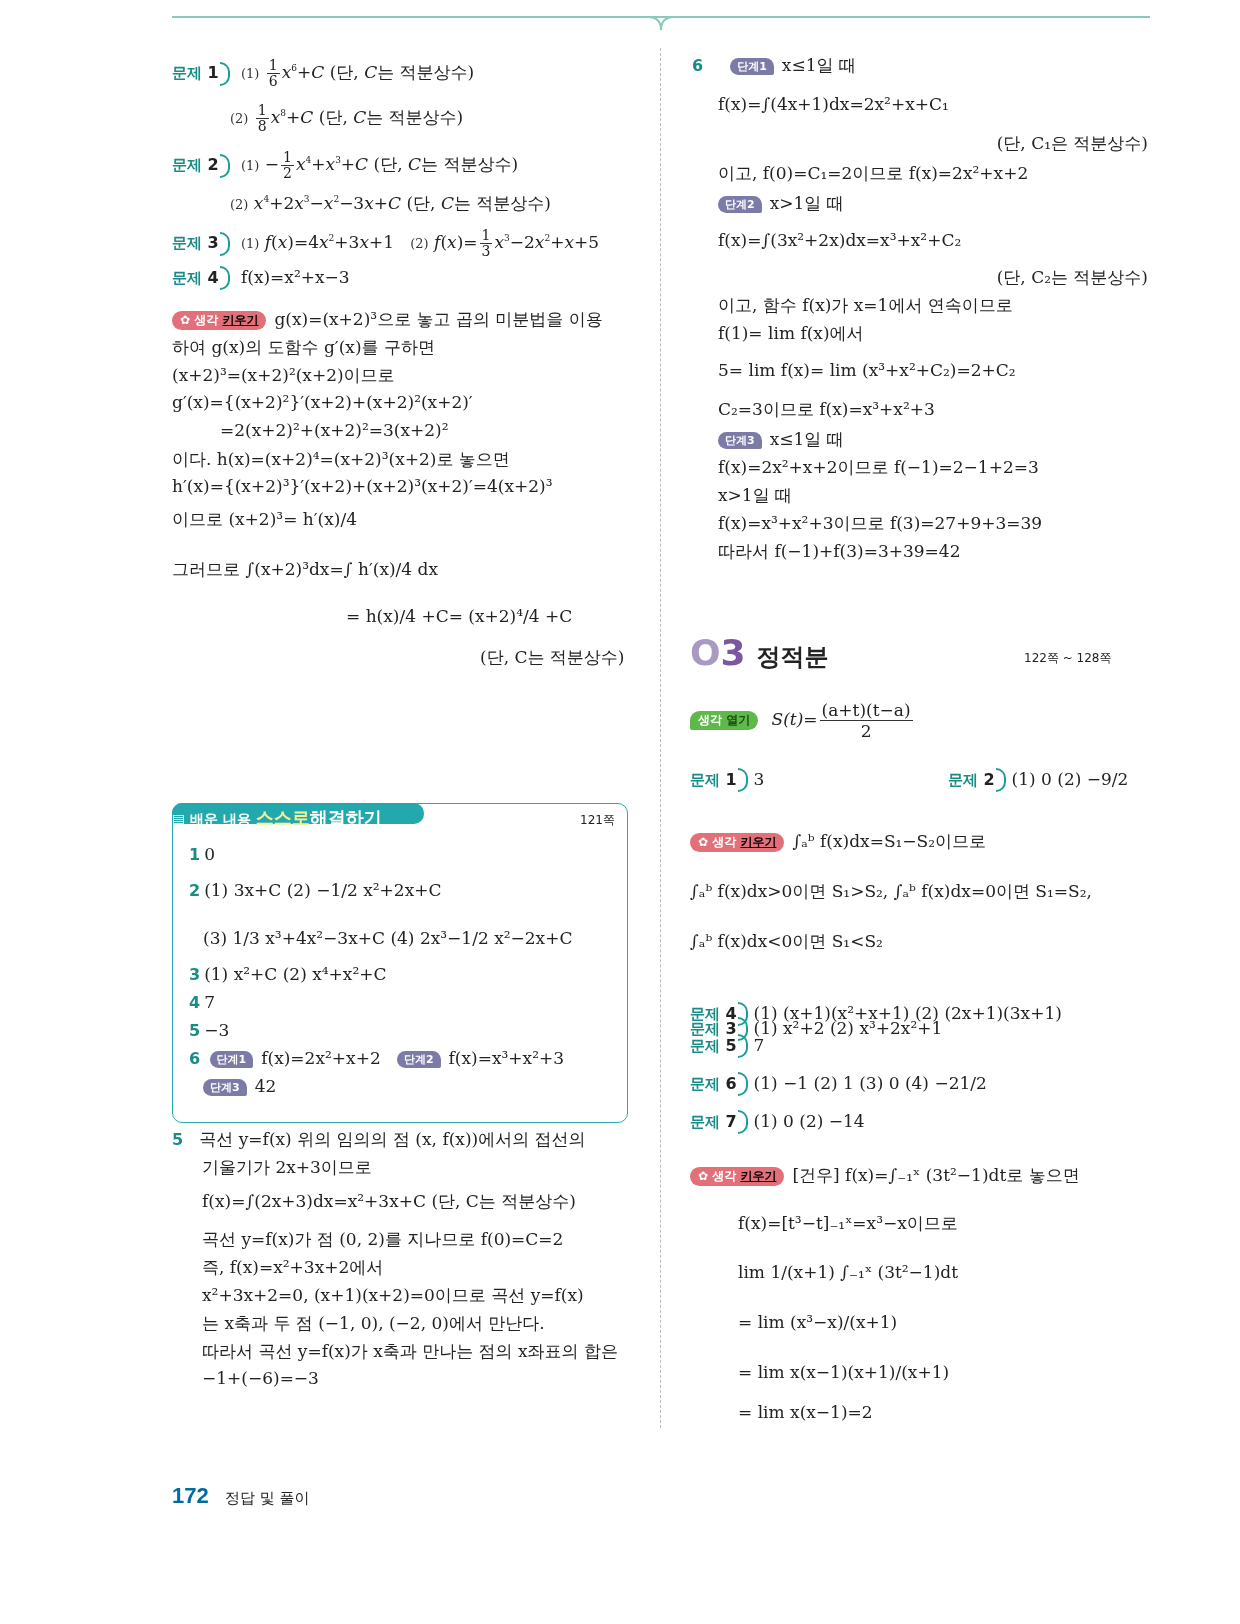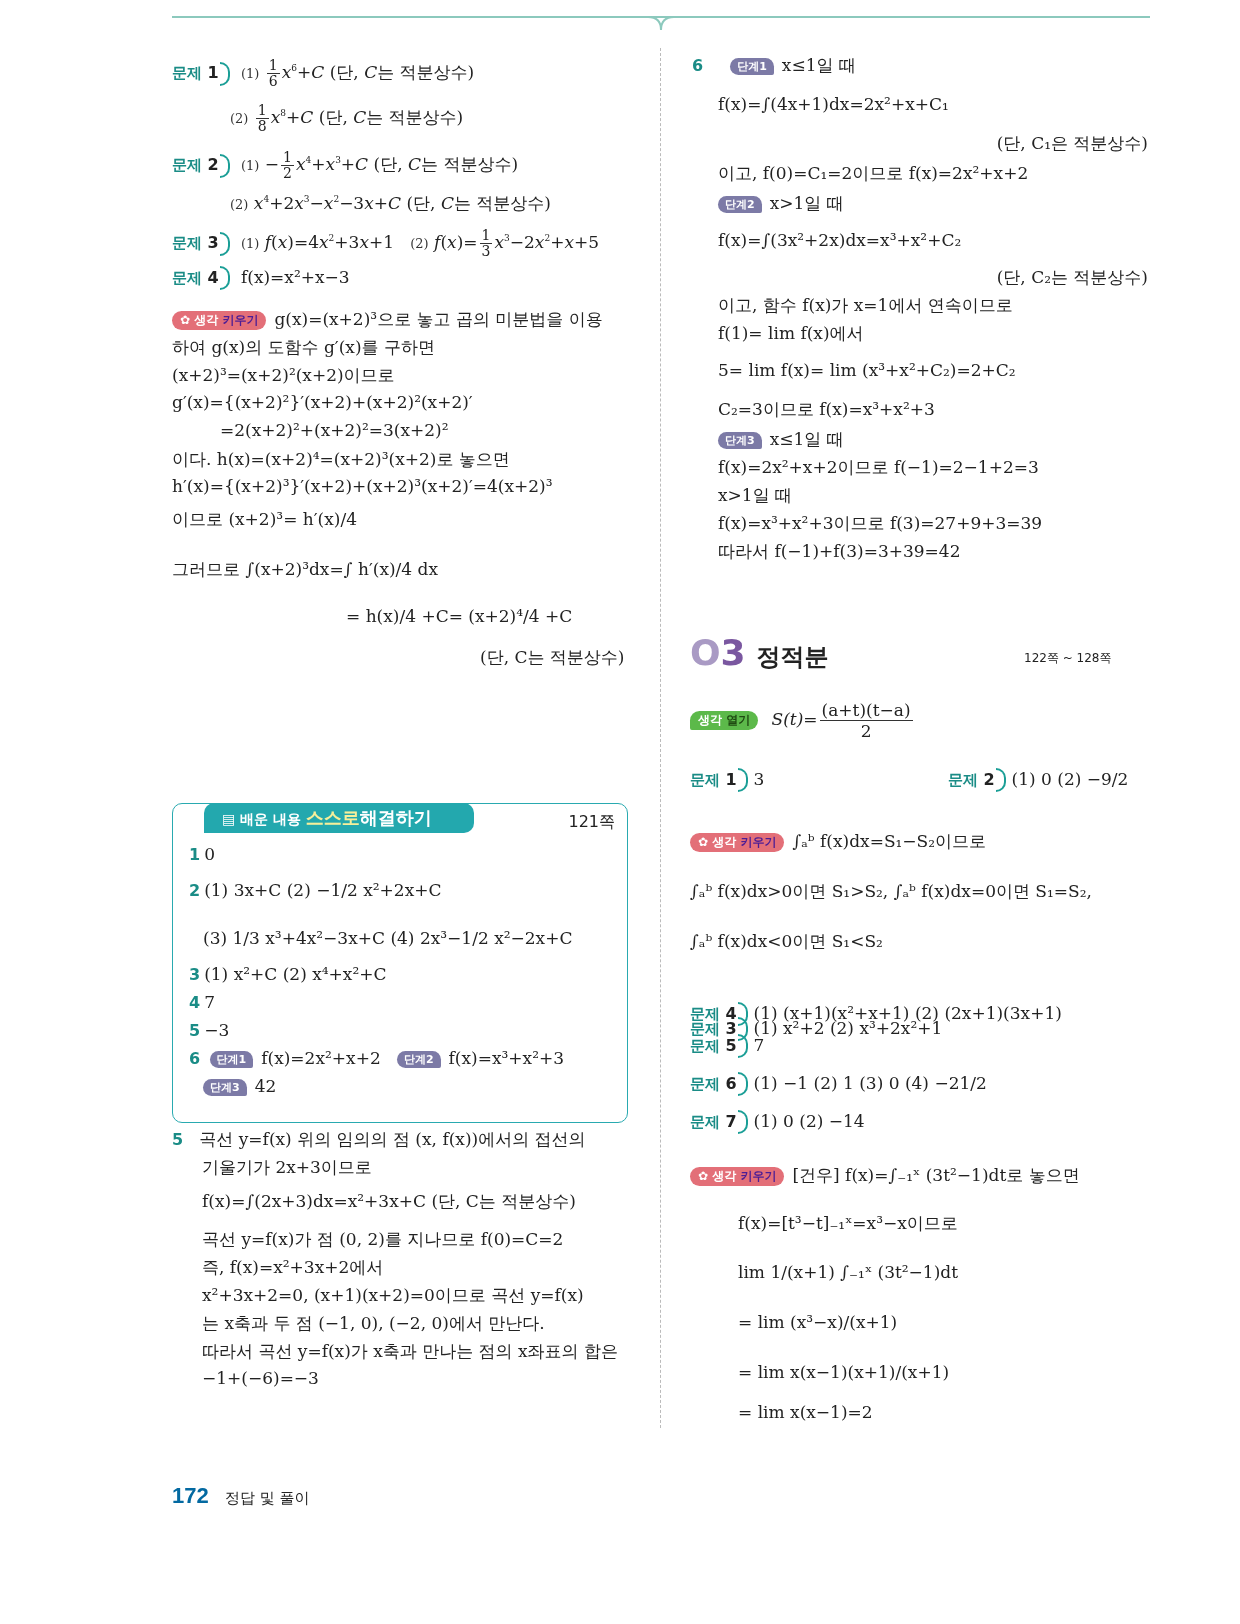--- a/index.html
+++ b/index.html
@@ -12,29 +12,29 @@
   .divider{position:absolute;left:660px;top:48px;height:1380px;border-left:1.5px dashed #bbb;}
   .label{font-family:"DejaVu Sans","Liberation Sans",sans-serif;font-weight:bold;color:#1a8c86;font-size:15px;}
   .paren{display:inline-block;width:8px;height:20px;border:2.5px solid #1a9e96;border-left:none;border-radius:0 12px 12px 0;vertical-align:middle;margin-left:1px;margin-right:6px;}
   .num{font-family:"DejaVu Sans","Liberation Sans",sans-serif;font-weight:bold;color:#222;font-size:16px;}
   .sub{font-size:13px;color:#333;}
   i{font-style:italic;}
   .frac{display:inline-block;vertical-align:middle;text-align:center;font-size:14px;line-height:15px;margin:0 2px;}
   .frac .n{display:block;border-bottom:1px solid #333;padding:0 2px;}
   .frac .d{display:block;padding:0 2px;}
   .badge-think{display:inline-block;background:#e36f78;color:#fff;border-radius:10px;font-family:"DejaVu Sans","Liberation Sans",sans-serif;font-size:12px;font-weight:bold;padding:1px 8px;vertical-align:middle;margin-right:8px;}
-  .badge-think .k{color:#4c1d95;}
+  .badge-think .k{color:#000000;text-decoration:underline;}
   .badge-open{display:inline-block;background:#5cb94a;color:#fff;border-radius:10px 10px 10px 2px;font-family:"DejaVu Sans","Liberation Sans",sans-serif;font-size:12px;font-weight:bold;padding:1px 8px;vertical-align:middle;margin-right:8px;}
   .badge-open .k{color:#1f4a12;}
   .step{display:inline-block;background:#7c7aa6;color:#fff;border-radius:9px 9px 2px 9px;font-family:"DejaVu Sans","Liberation Sans",sans-serif;font-size:11px;font-weight:bold;padding:1px 7px;vertical-align:middle;margin-right:8px;}
   .box{position:absolute;left:172px;top:803px;width:454px;height:318px;border:1.5px solid #29aab0;border-radius:10px;}
-  .box-tab{position:absolute;left:-1px;top:-1px;width:252px;height:30px;background:#23a8ae;border-radius:10px 10px 10px 0;color:#fff;font-family:"DejaVu Sans","Liberation Sans",sans-serif;font-size:14px;font-weight:bold;line-height:30px;padding-left:18px;margin-left:32px;}
+  .box-tab{position:absolute;left:-1px;top:-1px;width:252px;height:21px;background:#23a8ae;border-radius:10px 10px 10px 0;color:#fff;font-family:"DejaVu Sans","Liberation Sans",sans-serif;font-size:14px;font-weight:bold;line-height:30px;}
   .box-tab .hi{color:#f6ef9a;font-size:18px;}
   .box-tab .big{font-size:18px;}
-  .box-page{position:absolute;right:12px;top:8px;font-family:"DejaVu Sans","Liberation Sans",sans-serif;font-size:16px;color:#222;}
+  .box-page{position:absolute;right:12px;top:8px;font-family:"DejaVu Sans","Liberation Sans",sans-serif;font-size:12px;color:#222;}
   .box-line{position:absolute;left:16px;white-space:nowrap;}
   .boxnum{font-family:"DejaVu Sans","Liberation Sans",sans-serif;font-weight:bold;color:#1a8c86;font-size:16px;margin-right:4px;}
   .sec-num{font-family:"DejaVu Sans","Liberation Sans",sans-serif;font-weight:bold;font-size:36px;color:#7a57a0;}
   .sec-num .o{color:#a99ac4;}
   .sec-title{font-family:"DejaVu Sans","Liberation Sans",sans-serif;font-weight:bold;font-size:24px;color:#222;}
   .footer-num{font-family:Liberation Sans, sans-serif;font-weight:bold;font-size:22px;color:#0369a1;}
   .footer-text{font-family:"DejaVu Sans","Liberation Sans",sans-serif;font-size:15px;color:#222;}
   .prob5{font-family:"DejaVu Sans","Liberation Sans",sans-serif;font-weight:bold;color:#1a8c86;font-size:16px;}
 </style>
 </head>

